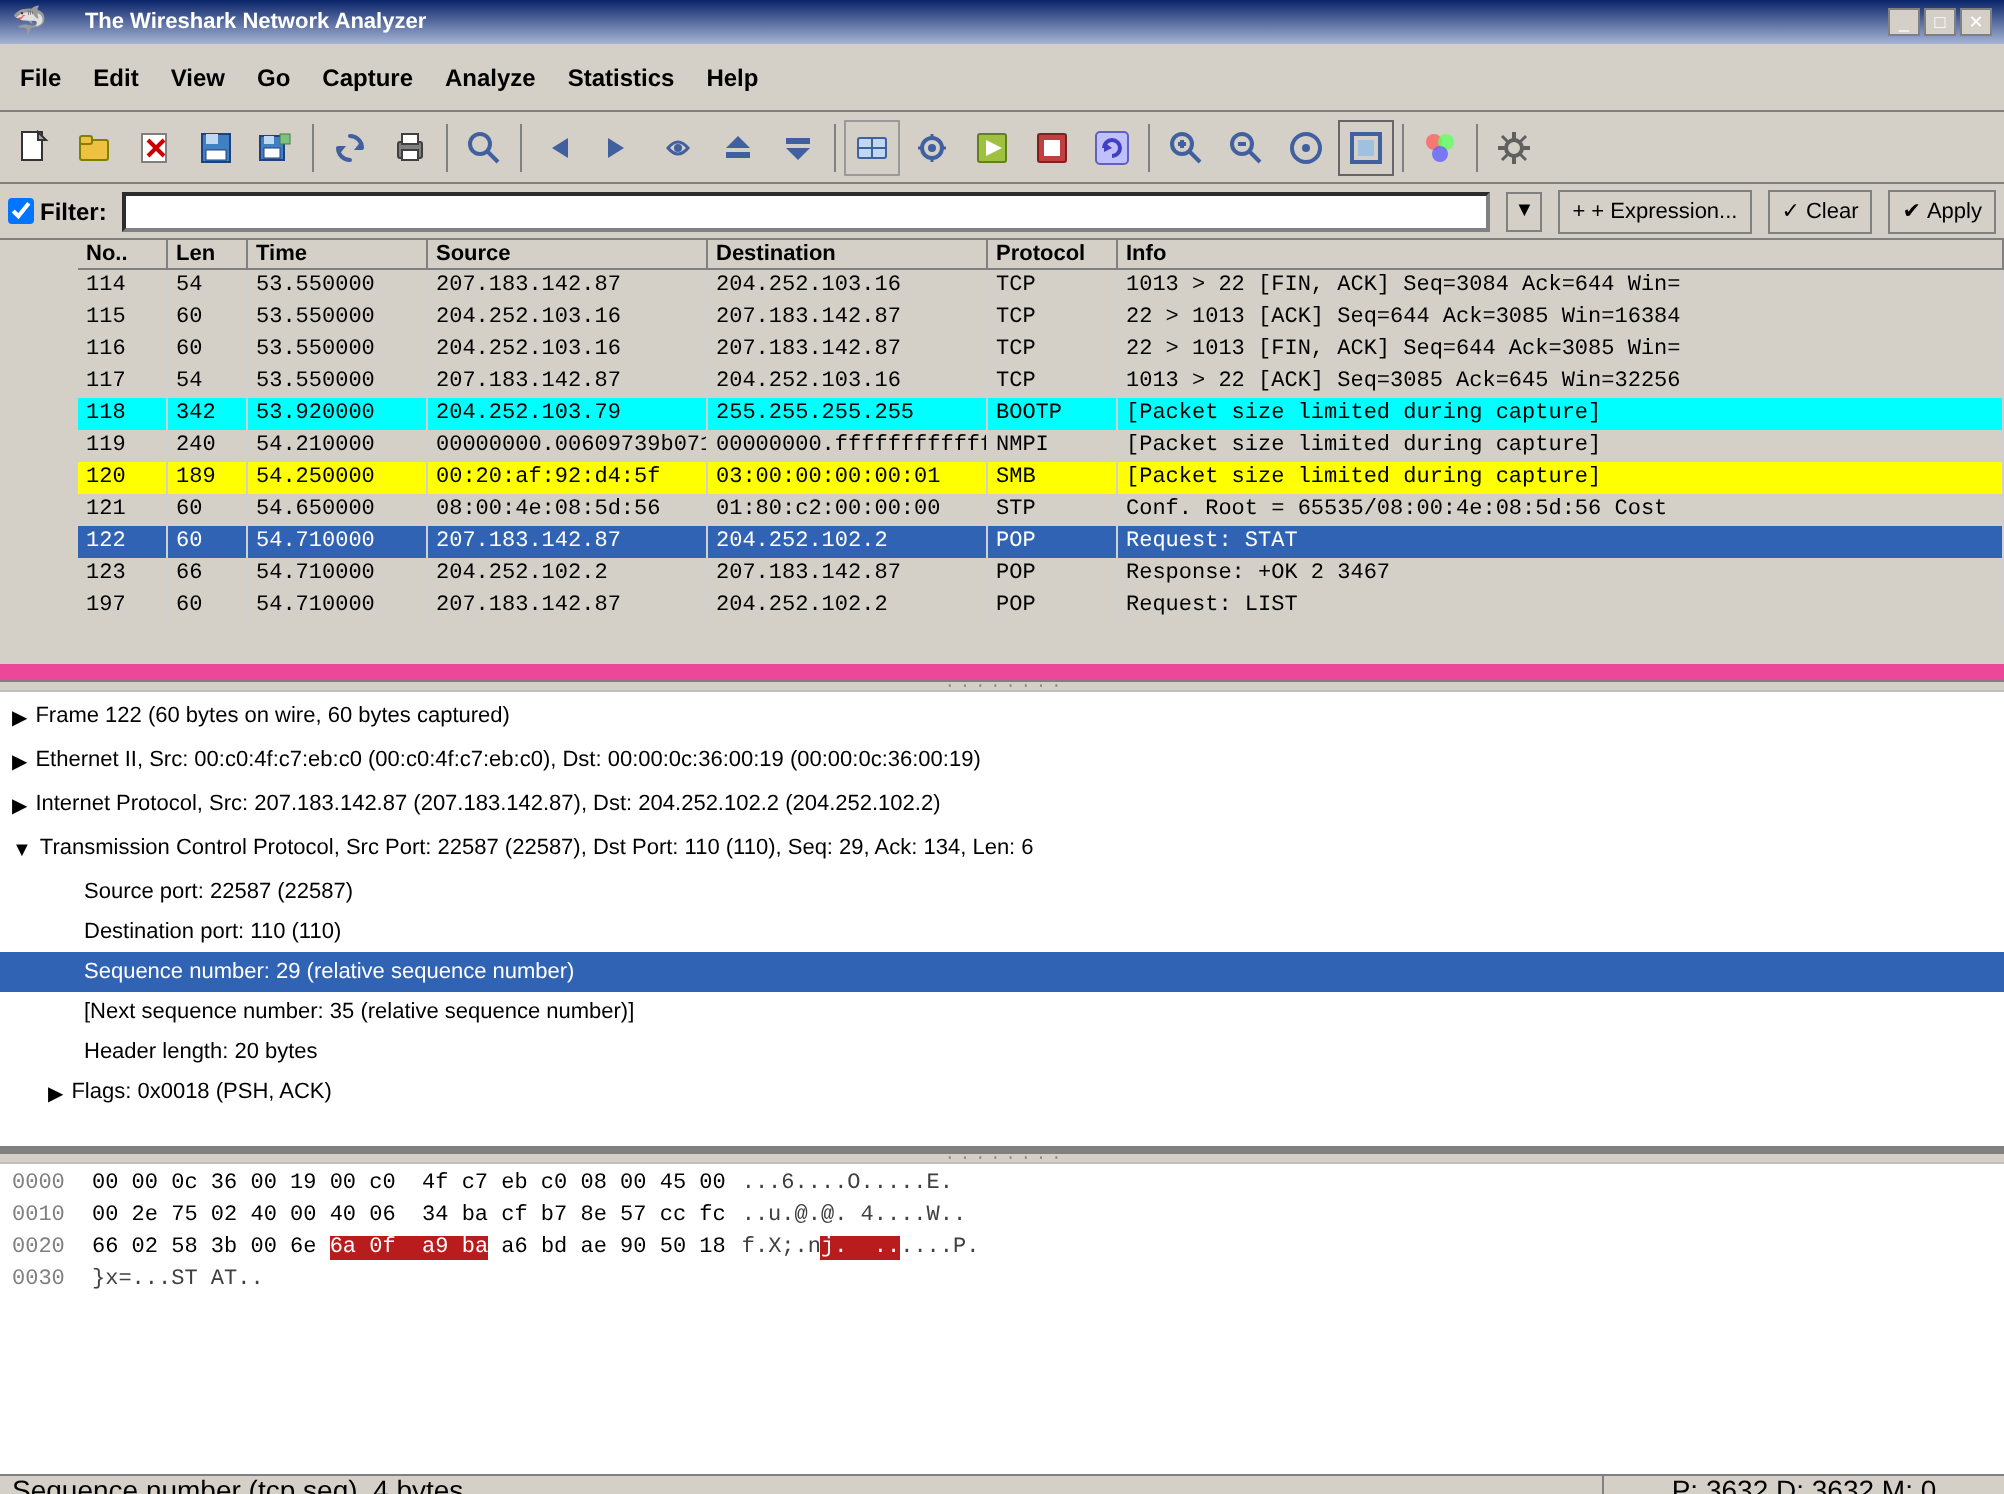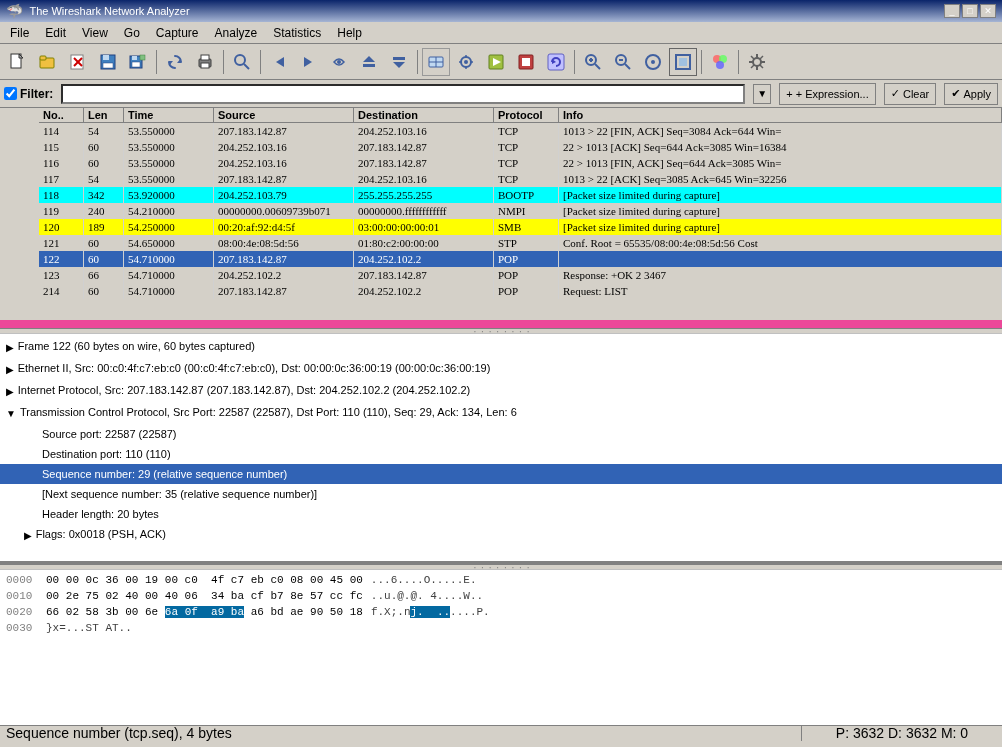--- a/index.html
+++ b/index.html
@@ -38,22 +38,23 @@
 
     
     #menubar {
       background: #d4d0c8;
       border-bottom: 1px solid #808080;
       padding: 2px 4px;
       display: flex;
       gap: 4px;
       font-family: Arial, sans-serif;
       font-size: 12px;
-      height: 22px;
-      align-items: center;
+      height: 34px;
+      align-items: center;
+      font-weight: bold;
     }
     .menu-item {
       padding: 2px 6px;
       cursor: pointer;
     }
 
     
     #toolbar {
       background: #d4d0c8;
       border-bottom: 1px solid #808080;
@@ -171,21 +172,21 @@
     .col-proto { width: 65px; }
     .col-info { flex: 1; }
 
     #packet-rows {
       flex: 1;
       overflow-y: auto;
       overflow-x: auto;
     }
     .packet-row {
       display: flex;
-      font-family: Liberation Serif, serif;
+      font-family: Liberation Mono, monospace;
       font-size: 11px;
       white-space: nowrap;
       cursor: pointer;
       line-height: 16px;
     }
     .packet-row.selected { background: #3163b5; color: white; }
     .packet-row.row-cyan { background: #00ffff; }
     .packet-row.row-yellow { background: #ffff00; }
     .packet-cell {
       padding: 0 4px;
@@ -238,21 +239,21 @@
     }
     .hex-row {
       display: flex;
       gap: 8px;
       line-height: 16px;
       white-space: pre;
     }
     .hex-offset { color: #808080; width: 32px; }
     .hex-bytes { flex: 0 0 auto; }
     .hex-ascii { color: #404040; }
-    .hex-highlight { background: #0369a1; color: white; }
+    .hex-highlight { background: #b91c1c; color: white; }
 
     
     #statusbar {
       height: 14px;
       background: #d4d0c8;
       border-top: 1px solid #808080;
       display: flex;
       align-items: center;
       font-family: Arial, sans-serif;
       font-size: 14px;
@@ -287,21 +288,21 @@
     #hex-pane::-webkit-scrollbar { width: 14px; }
     #hex-pane::-webkit-scrollbar-track { background: #d4d0c8; }
     #hex-pane::-webkit-scrollbar-thumb { background: #a0a0a0; border: 1px solid #808080; }
   </style>
 </head>
 <body>
 
 <div id="titlebar">
   <div style="display:flex;align-items:center;gap:6px;">
     <span style="font-size:14px;">🦈</span>
-    <span style="font-family:Arial,sans-serif;font-size:11px;font-weight:normal;">The Wireshark Network Analyzer</span>
+    <span style="font-family:Arial,sans-serif;font-size:11px;font-weight:bold;margin-left:13px;">The Wireshark Network Analyzer</span>
   </div>
   <div style="display:flex;gap:2px;">
     <div class="win-btn">_</div>
     <div class="win-btn">□</div>
     <div class="win-btn">✕</div>
   </div>
 </div>
 
 <div id="menubar">
   <span class="menu-item">File</span>
@@ -599,32 +600,33 @@
           <div class="packet-cell col-proto">STP</div>
           <div class="packet-cell col-info">Conf. Root = 65535/08:00:4e:08:5d:56   Cost</div>
         </div>
         <div class="packet-row selected">
           <div class="packet-cell col-no">122</div>
           <div class="packet-cell col-len">60</div>
           <div class="packet-cell col-time">54.710000</div>
           <div class="packet-cell col-src">207.183.142.87</div>
           <div class="packet-cell col-dst">204.252.102.2</div>
           <div class="packet-cell col-proto">POP</div>
+          <div class="packet-cell col-info">Request: STAT</div>
         </div>
         <div class="packet-row">
           <div class="packet-cell col-no">123</div>
           <div class="packet-cell col-len">66</div>
           <div class="packet-cell col-time">54.710000</div>
           <div class="packet-cell col-src">204.252.102.2</div>
           <div class="packet-cell col-dst">207.183.142.87</div>
           <div class="packet-cell col-proto">POP</div>
           <div class="packet-cell col-info">Response: +OK 2 3467</div>
         </div>
         <div class="packet-row">
-          <div class="packet-cell col-no">214</div>
+          <div class="packet-cell col-no">197</div>
           <div class="packet-cell col-len">60</div>
           <div class="packet-cell col-time">54.710000</div>
           <div class="packet-cell col-src">207.183.142.87</div>
           <div class="packet-cell col-dst">204.252.102.2</div>
           <div class="packet-cell col-proto">POP</div>
           <div class="packet-cell col-info">Request: LIST</div>
         </div>
       </div>
   </div>
 

